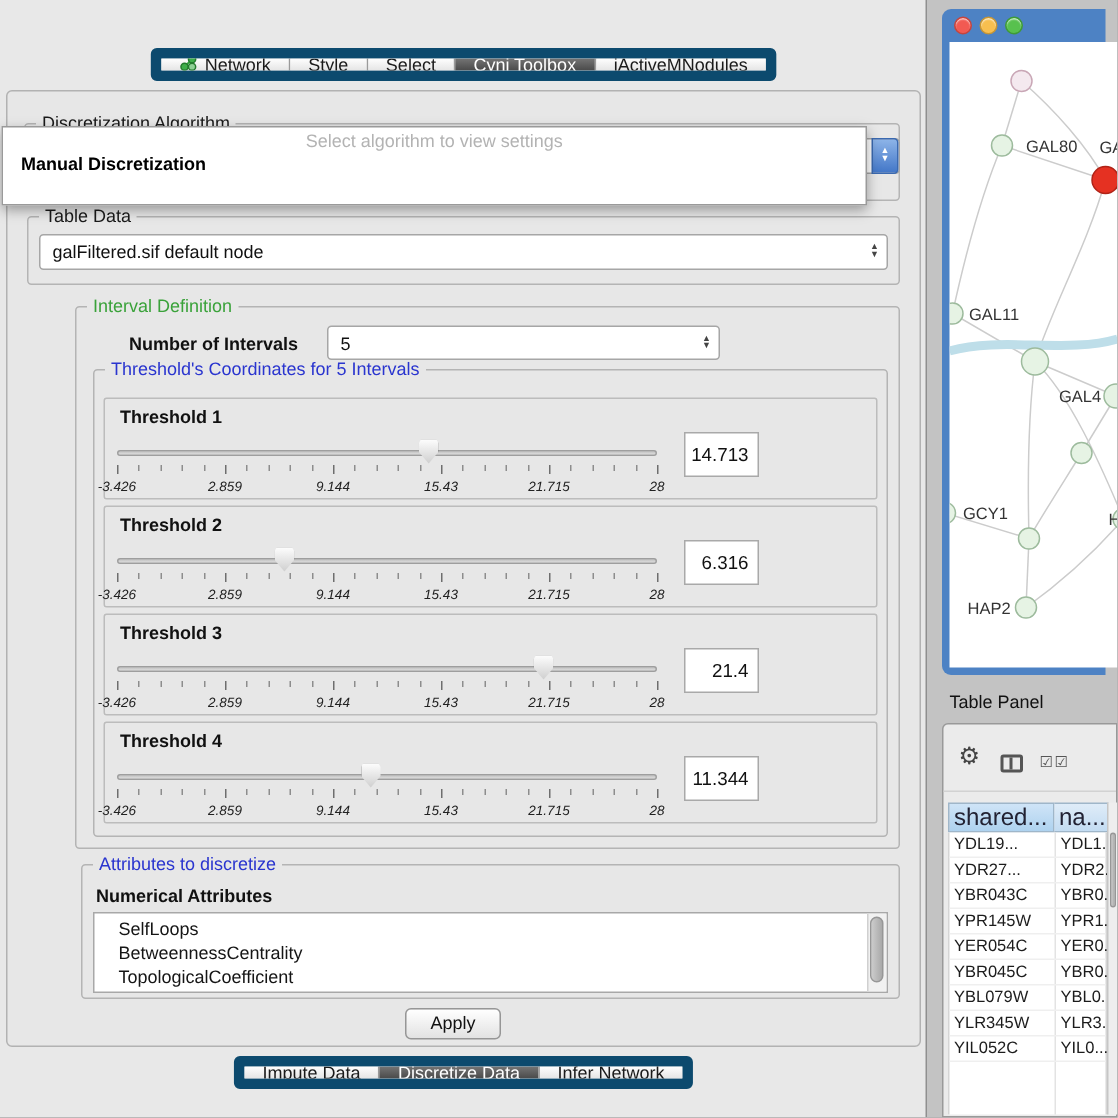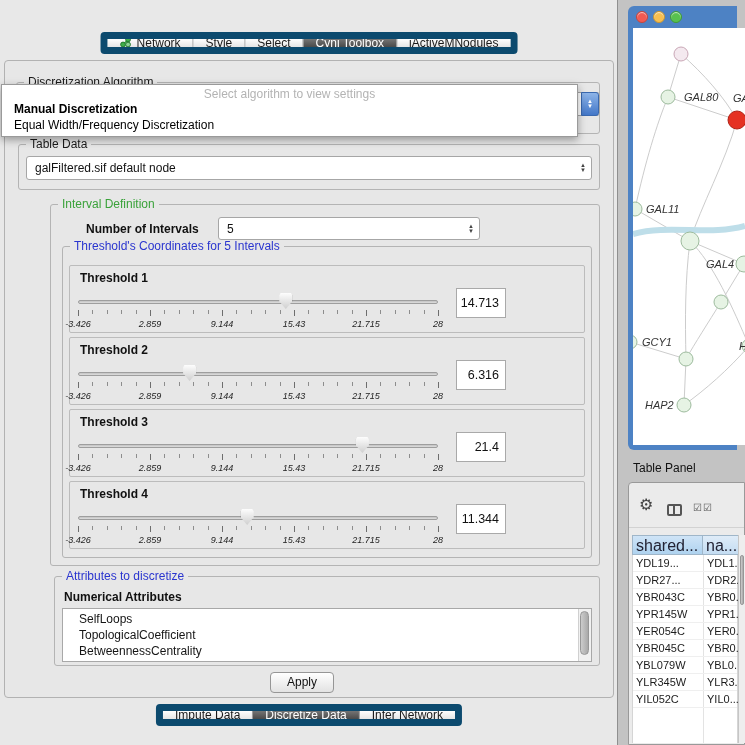--- a/index.html
+++ b/index.html
@@ -87,21 +87,21 @@
   .listitem{font-size:12px;line-height:16px;padding-left:16px;color:#151515;white-space:nowrap;}
   .vscroll{position:absolute;right:0;top:0;bottom:0;width:13px;background:#f1f1f1;border-left:1px solid #d0d0d0;}
   .vthumb{position:absolute;left:1px;top:2px;width:9px;height:44px;background:linear-gradient(90deg,#cccccc,#a9a9a9);border:1px solid #979797;border-radius:5px;}
 
   #apply-btn{left:270px;top:672px;width:64px;height:21px;border:1px solid #969696;border-radius:4px;
              background:linear-gradient(#ffffff,#e2e2e2);font-size:12px;color:#111;text-align:center;line-height:19px;}
 
   
   #right-bg{left:618px;top:0;width:127px;height:745px;background:#c3c3c3;}
 
-  #net-win{left:628px;top:6px;width:109px;height:444px;background:#4d82c4;border-radius:6px 0 0 6px;font-style:italic;}
+  #net-win{left:628px;top:6px;width:109px;height:444px;background:#4d82c4;border-radius:6px 0 0 6px;}
   .light{position:absolute;top:5px;width:12px;height:12px;border-radius:50%;box-shadow:inset 0 1px 1px rgba(255,255,255,.7);}
   .light.red{left:8px;background:#f25a52;border:1px solid #c4453e;}
   .light.yellow{left:25px;background:#f7bf4f;border:1px solid #c79635;}
   .light.green{left:42px;background:#58c14e;border:1px solid #3f9a37;}
   #net-canvas{left:5px;top:22px;width:112px;height:417px;background:#fff;overflow:hidden;}
   #net-svg{font-family:"Liberation Sans",sans-serif;}
 
   #tp-label{left:633px;top:461px;font-size:12px;color:#111;}
 
   #tbl-win{left:628px;top:482px;width:117px;height:263px;background:#ebebeb;border:1px solid #999;border-radius:4px 0 0 0;}
@@ -163,21 +163,20 @@
       <span class="bluestep">
         <span>▲</span>
         <span>▼</span>
       </span>
     </div>
 
     <div class="abs" id="popup">
       <div id="popup-hint">Select algorithm to view settings</div>
       <div id="popup-options">
           <div class="popt b">Manual Discretization</div>
-          <div class="popt">Equal Width/Frequency Discretization</div>
         </div>
     </div>
 
     <div class="group abs" id="td-group"></div>
     <span class="group-label abs" id="td-label">Table Data</span>
     <div class="combo abs" id="td-combo">
       <span class="combo-val">galFiltered.sif default node</span>
       <span class="graystep">
         <span>▲</span>
         <span>▼</span>
@@ -358,22 +357,22 @@
         </div>
       </div>
     <span class="group-label blue abs" id="thr-label">Threshold's Coordinates for 5 Intervals</span>
 
     <div class="group abs" id="attr-group"></div>
     <span class="group-label blue abs" id="attr-label">Attributes to discretize</span>
     <span class="bold12 abs" id="numattr-label">Numerical Attributes</span>
     <div class="abs" id="attr-list">
       <div id="attr-items">
           <div class="listitem">SelfLoops</div>
+          <div class="listitem">BetweennessCentrality</div>
           <div class="listitem">TopologicalCoefficient</div>
-          <div class="listitem">BetweennessCentrality</div>
         </div>
       <div class="vscroll">
           <div class="vthumb"></div>
         </div>
     </div>
 
     <div class="abs" id="apply-btn">Apply</div>
     <div class="segbar abs" id="bottom-tabs">
         <div class="seg">
           <span>Impute Data</span>

